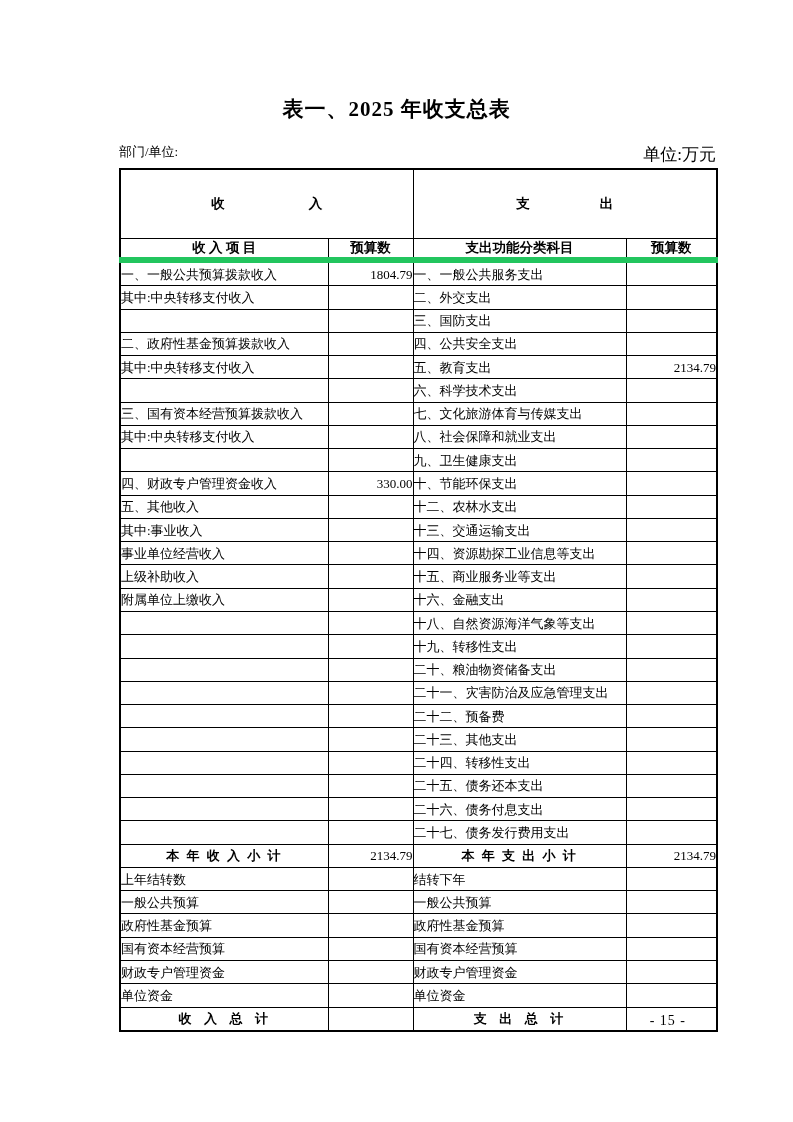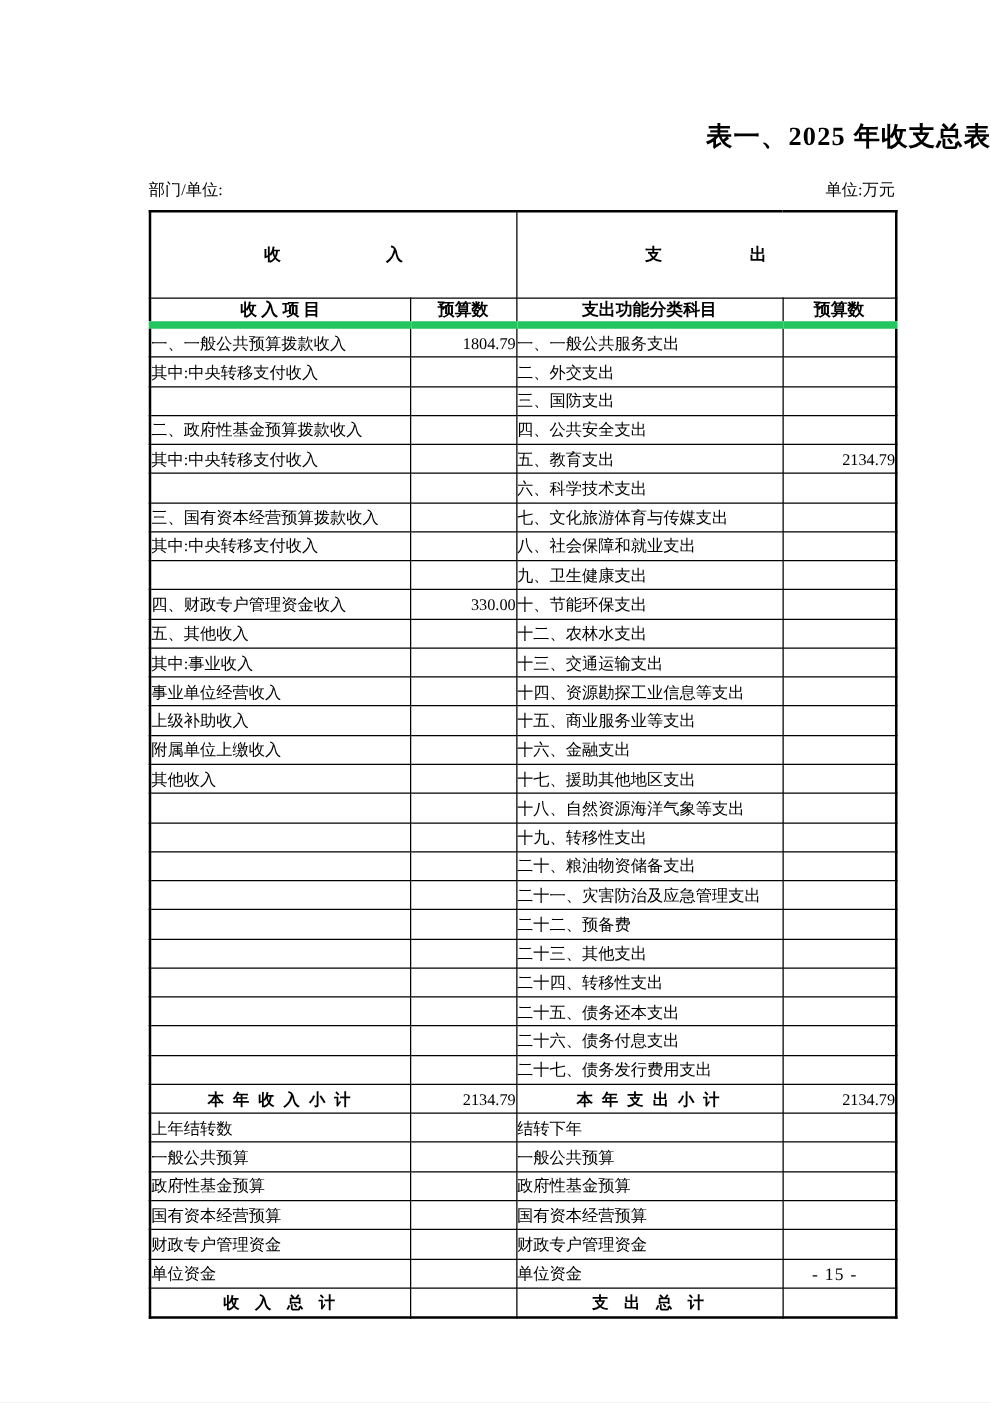--- a/index.html
+++ b/index.html
@@ -7,30 +7,30 @@
     position:relative;
     width:793px;height:1122px;
     margin:0 auto;
     background:#ffffff;
     font-family:"Liberation Serif","DejaVu Serif",serif;
     color:#000;
     overflow:hidden;
   }
   .title{
     position:absolute;top:95px;left:0;width:100%;
-    text-align:right;
+    text-align:center;
     font-size:21px;font-weight:bold;letter-spacing:1px;
   }
   .meta-dept{
     position:absolute;left:119px;top:143px;
     font-size:13px;
   }
   .meta-unit{
     position:absolute;right:77px;top:143px;
-    font-size:13px;
+    font-size:17px;
     margin-left:20px;
   }
   table.budget{
     position:absolute;left:119px;top:168px;
     width:597px;
     border-collapse:collapse;table-layout:fixed;
     border:2px solid #000;
   }
   table.budget th,table.budget td{
     border:1px solid #000;
@@ -185,26 +185,20 @@
           <td class="item i0">十五、商业服务业等支出</td>
           <td class="val val4"></td>
         </tr>
         <tr>
           <td class="item i2">附属单位上缴收入</td>
           <td class="val"></td>
           <td class="item i0">十六、金融支出</td>
           <td class="val val4"></td>
         </tr>
         <tr>
-          <td class="item i2">其他收入</td>
-          <td class="val"></td>
-          <td class="item i0">十七、援助其他地区支出</td>
-          <td class="val val4"></td>
-        </tr>
-        <tr>
           <td class="item i0"></td>
           <td class="val"></td>
           <td class="item i0">十八、自然资源海洋气象等支出</td>
           <td class="val val4"></td>
         </tr>
         <tr>
           <td class="item i0"></td>
           <td class="val"></td>
           <td class="item i0">十九、转移性支出</td>
           <td class="val val4"></td>

